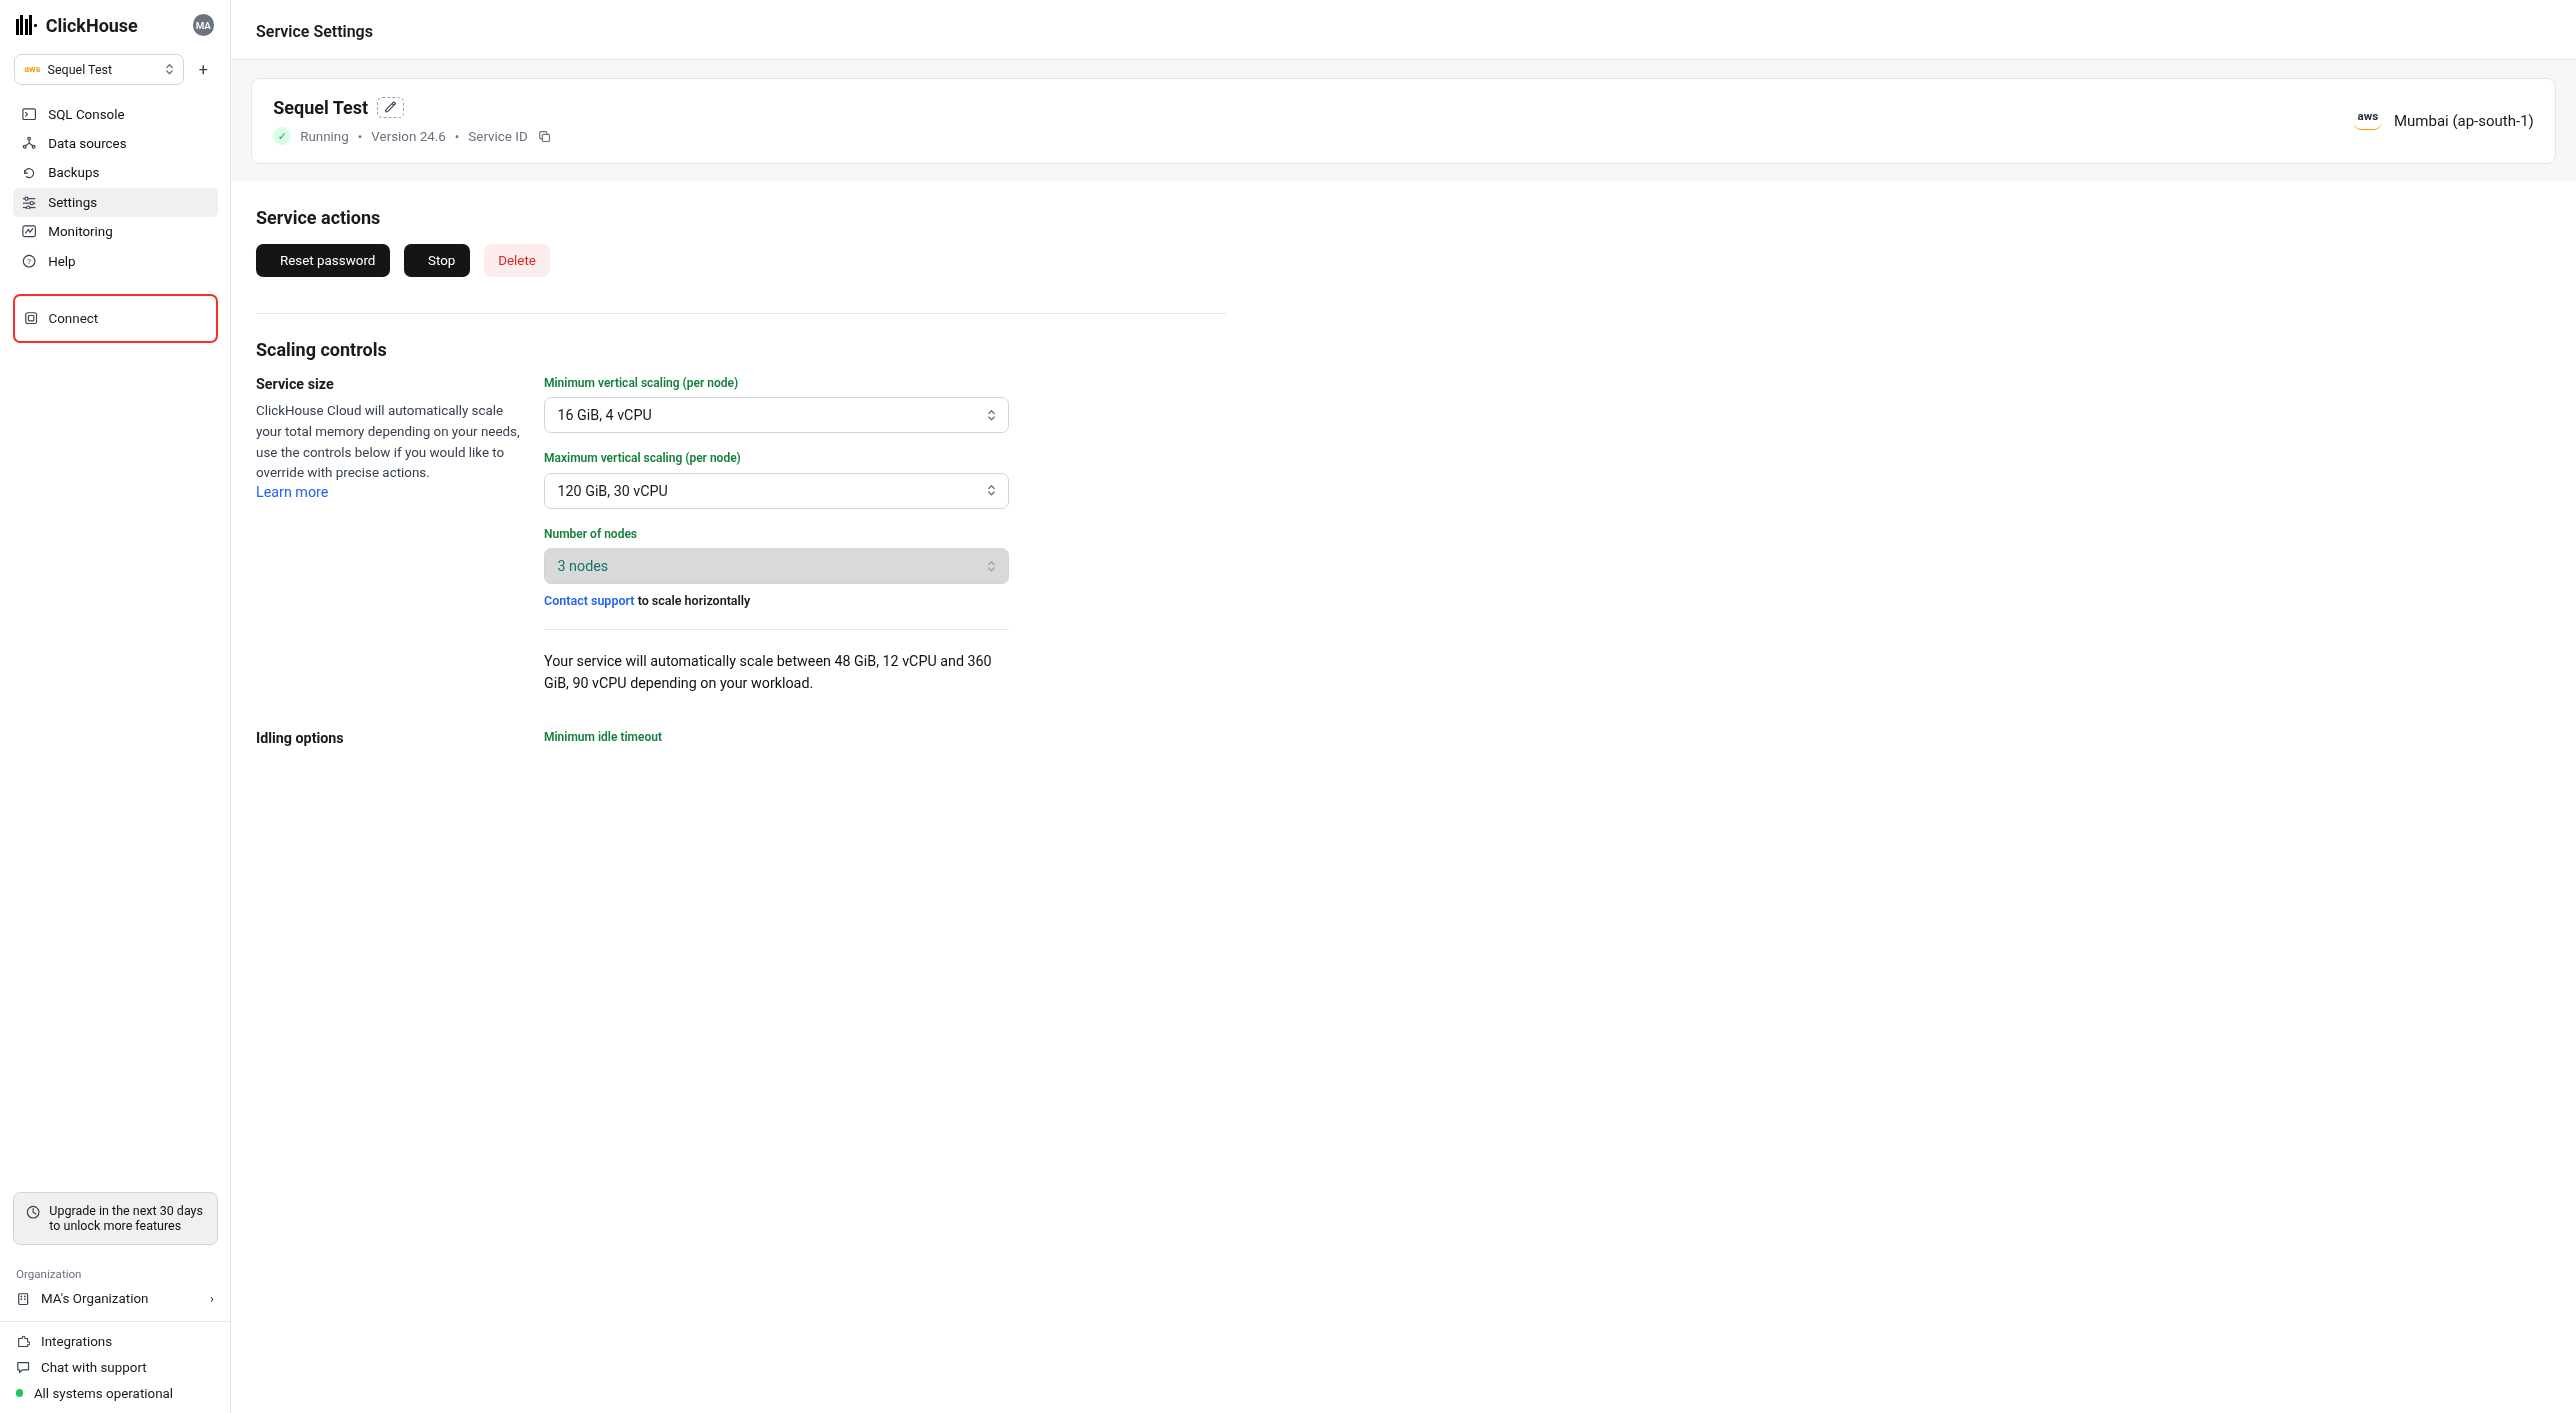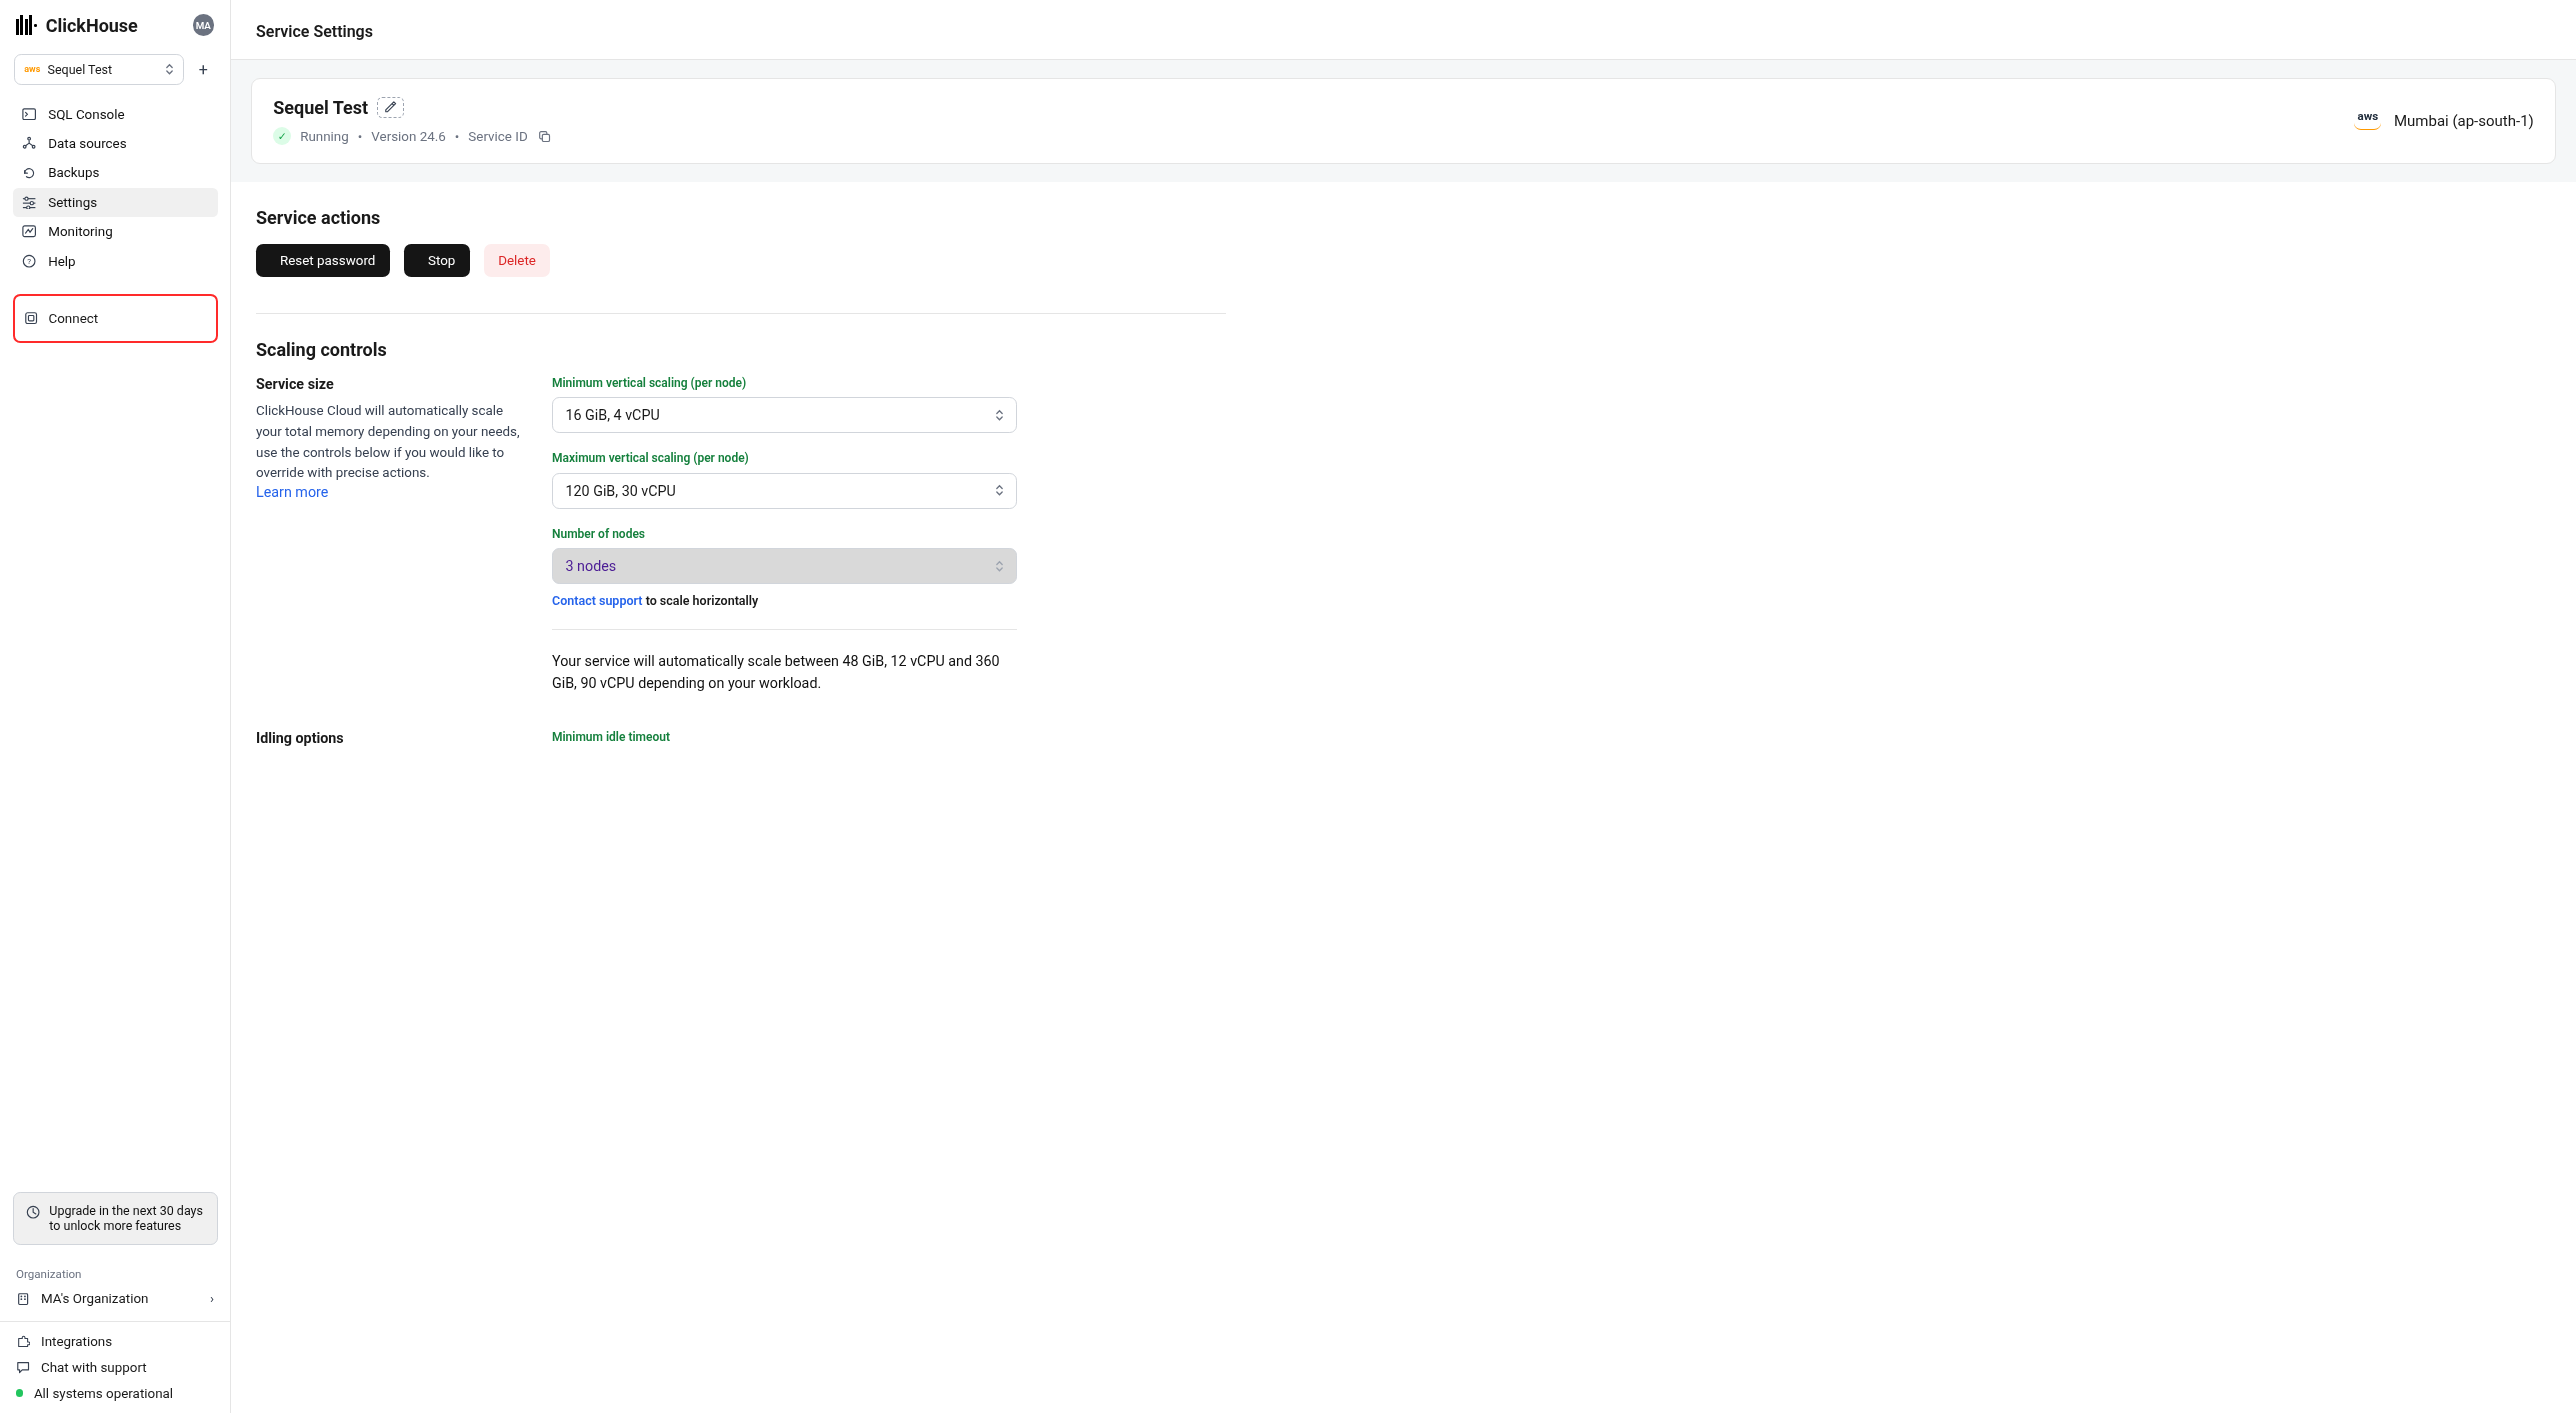--- a/index.html
+++ b/index.html
@@ -57,29 +57,29 @@
 .aws-logo { font-size:11.6px; font-weight:700; color:#232f3e; display:flex; flex-direction:column; align-items:center; line-height:1; }
 .aws-smile { width:27px; height:7.2px; border-bottom:1.8px solid #ff9900; border-radius:0 0 27px 27px; }
 
 .content { padding: 25px 25px 54px 25px; max-width: 1020px; }
 .section-h { font-size:18px; font-weight:700; margin-bottom:16px; }
 .action-row { display:flex; gap:14.3px; margin-bottom:36px; }
 .btn { font-size:13.4px; padding:9px 14.3px; border-radius:7.2px; border:none; cursor:pointer; }
 .btn-dark { background:#151515; color:#fff;padding-left:24px; }
 .btn-danger-soft { background:#fdecec; color:#dc2626; }
 
-.two-col { display:flex; gap:28px; }
+.two-col { display:flex; gap:20px; }
 .left-col { width:268px; }
 .subh { font-size:14.3px; font-weight:700; margin-bottom:9px; }
 .desc { font-size:13.4px; color:#374151; line-height:1.55; }
 .link { color:#2563eb; cursor:pointer; }
 .right-col { flex:1; display:flex; flex-direction:column; gap:18px; max-width:465px; }
 .field-label { font-size:12px; color:#15803d; font-weight:600; }
 .select-field { border:0.9px solid #d1d5db; border-radius:7.2px; padding:9px 12.5px; font-size:14.3px; display:flex; align-items:center; background:#fff; }
-.select-field.disabled { background:#d9d9d9; color:#4c1d95; }
+.select-field.disabled { background:#d9d9d9; color:#0f766e; }
 .select-field .chev { margin-left:auto; color:#6b7280; font-size:10.7px; }
 .contact-line { font-size:12.5px; }
 .scale-note { font-size:14.3px; color:#111; line-height:1.5; border-top:0.9px solid #e5e5e5; padding-top:21px; margin-top:3.6px;}
 hr.sep { border:none; border-top:0.9px solid #e5e5e5; margin: 7.2px 0 25px 0; }
 
 svg { display:block; }
 </style>
 </head>
 <body>
 

